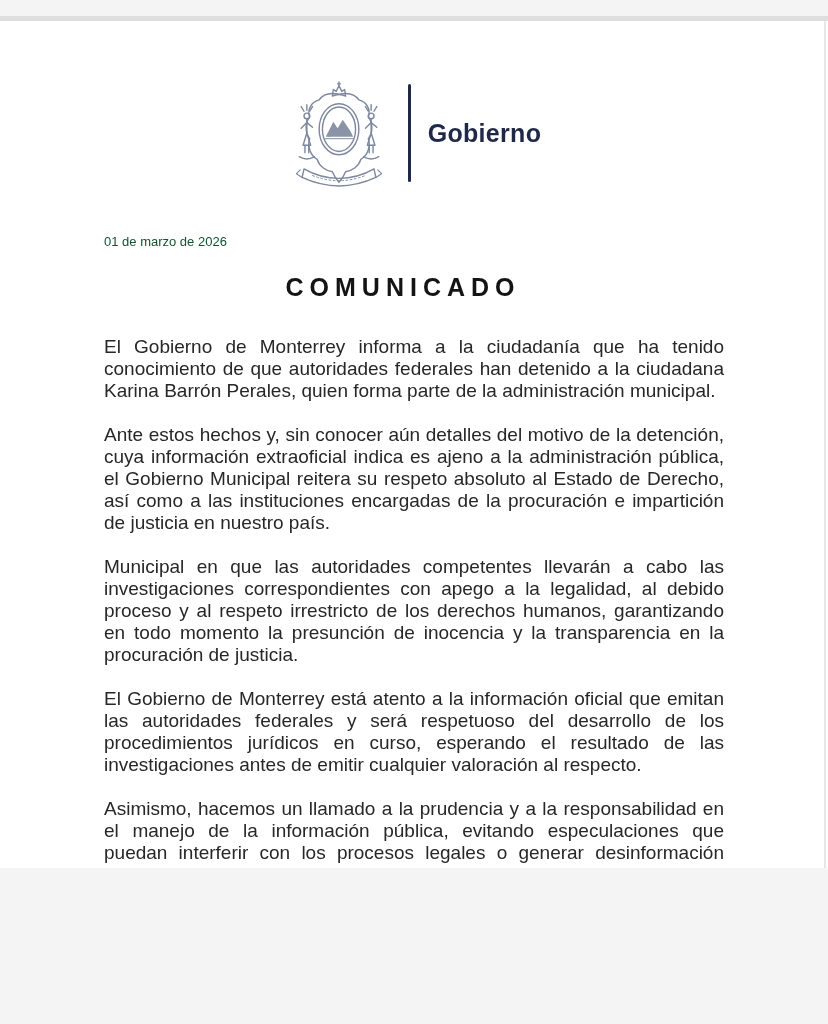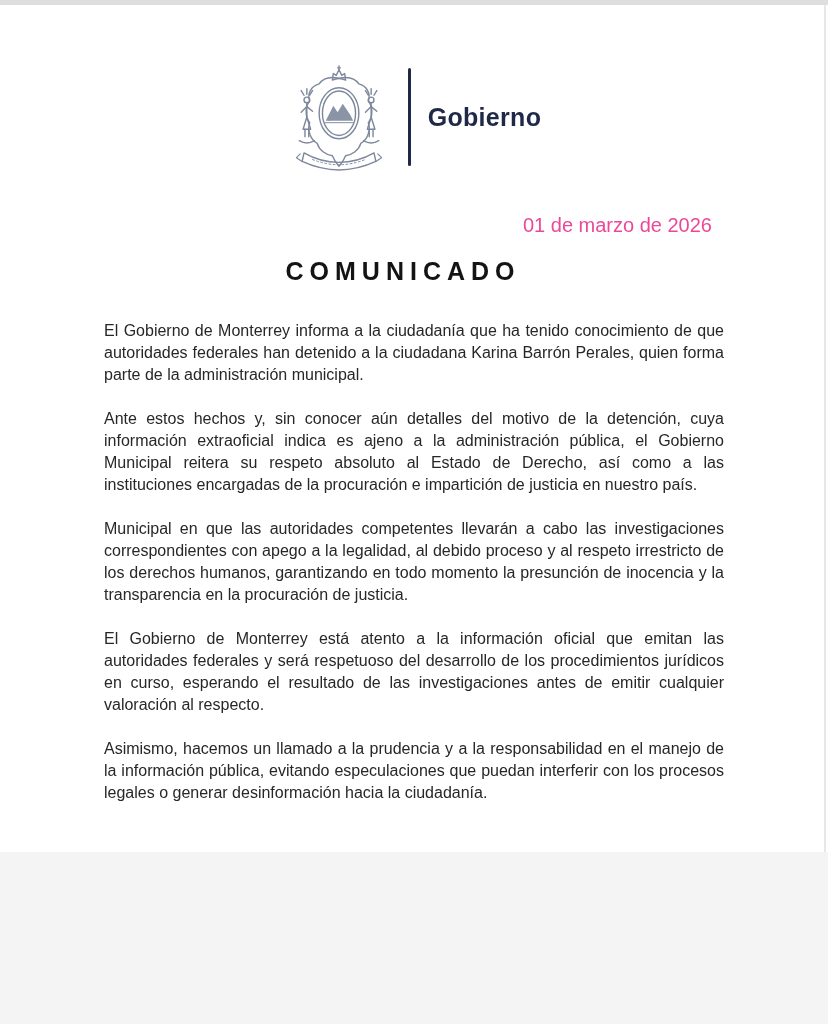--- a/index.html
+++ b/index.html
@@ -1,20 +1,20 @@
 <!DOCTYPE html>
 <html lang="es"><head>
 <meta charset="utf-8">
 <style>
   html, body { margin: 0; padding: 0; background: #f4f4f4; }
   .page {
     position: relative;
     width: 828px;
     height: 852px;
-    margin: 0 auto;
+    margin: 16px auto;
     background: #ffffff;
     font-family: "Liberation Sans", sans-serif;
     overflow: hidden;
   }
   .top-strip {
     position: absolute; top: 0; left: 0; right: 0;
     height: 5px; background: #dedede;
   }
   .right-edge {
     position: absolute; top: 5px; right: 2px; bottom: 0;
@@ -37,43 +37,43 @@
   .wordmark {
     font-weight: bold;
     font-size: 25px;
     line-height: 30px;
     letter-spacing: 0.3px;
     color: #1f2847;
   }
   
   .date-row {
     margin: 41px 116px 0 104px;
-    text-align: right;
-    font-size: 20px;
+    text-align: left;
+    font-size: 13px;
     line-height: 23px;
-    color: #ec4899;
+    color: #14532d;
   }
   
   .doc-title {
     margin: 20px 0 0 0;
     padding-right: 22px;
     text-align: center;
     font-size: 25px;
     line-height: 28px;
     font-weight: bold;
     letter-spacing: 6px;
     color: #141414;
   }
   
   .doc-body {
     margin: 35px 104px 0 104px;
   }
   .doc-body p {
     margin: 0 0 22px 0;
-    font-size: 16px;
+    font-size: 19px;
     line-height: 22px;
     text-align: justify;
     color: #272727;
   }
 </style>
 </head>
 <body>
 
 <div class="page">
   <div class="top-strip"></div>

